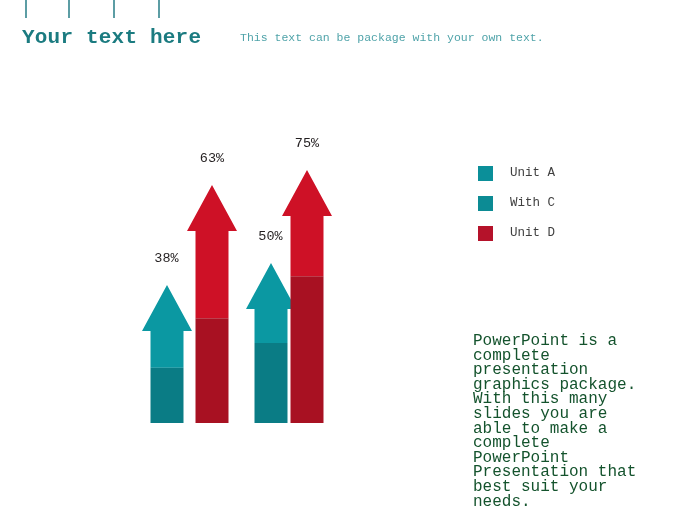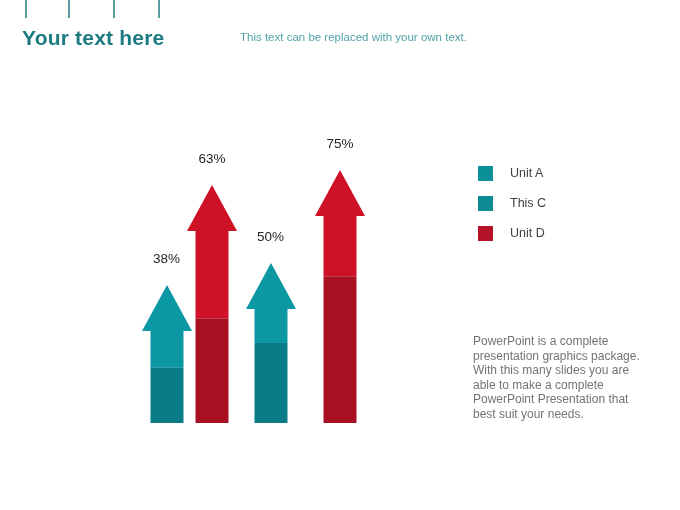--- a/index.html
+++ b/index.html
@@ -15,20 +15,21 @@
     overflow: hidden;
     position: relative;
   }
 
   .slide {
     position: absolute;
     inset: 0;
     width: 680px;
     height: 440px;
     background: #ffffff;
+    font-family: Liberation Mono, monospace;
   }
 
   
   .tick-row {
     position: absolute;
     top: 0;
     left: 0;
     width: 260px;
     height: 20px;
   }
@@ -116,39 +117,39 @@
     color: #404040;
     white-space: nowrap;
   }
 
   
   .body-copy {
     position: absolute;
     left: 473px;
     top: 334px;
     width: 180px;
-    font-size: 12px;
+    font-size: 16px;
     line-height: 14.6px;
-    color: #737373;
+    color: #14532d;
   }
 </style>
 </head>
 <body>
 
 <div class="slide">
 
   <div class="tick-row">
     <div class="tick t0"></div>
     <div class="tick t1"></div>
     <div class="tick t2"></div>
     <div class="tick t3"></div>
   </div>
 
   <div class="slide-title">Your text here</div>
-  <div class="slide-subtitle">This text can be replaced with your own text.</div>
+  <div class="slide-subtitle">This text can be package with your own text.</div>
 
   <div class="chart" id="chart-root">
       <div class="arrow-group" style="left: 141.5px; width: 50px; bottom: 47px; height: 172px;">
         <div class="pct-label" style="top: 0px; text-align: center;">38%</div>
         <svg class="arrow-svg" width="50" height="138" viewBox="0 0 50 138">
           <defs>
             <clipPath id="clip-arrow-0">
               <path d="M 25 0 L 50 46 L 41.5 46 L 41.5 138 L 8.5 138 L 8.5 46 L 0 46 Z"></path>
             </clipPath>
           </defs>
@@ -179,21 +180,21 @@
             <clipPath id="clip-arrow-2">
               <path d="M 25 0 L 50 46 L 41.5 46 L 41.5 160 L 8.5 160 L 8.5 46 L 0 46 Z"></path>
             </clipPath>
           </defs>
           <g clip-path="url(#clip-arrow-2)">
             <rect x="0" y="0" width="50" height="80" fill="#0b98a2"></rect>
             <rect x="0" y="80" width="50" height="80" fill="#0a7c85"></rect>
           </g>
         </svg>
       </div>
-      <div class="arrow-group" style="left: 315px; width: 50px; bottom: 47px; height: 287px;">
+      <div class="arrow-group" style="left: 282px; width: 50px; bottom: 47px; height: 287px;">
         <div class="pct-label" style="top: 0px;">75%</div>
         <svg class="arrow-svg" width="50" height="253" viewBox="0 0 50 253">
           <defs>
             <clipPath id="clip-arrow-3">
               <path d="M 25 0 L 50 46 L 41.5 46 L 41.5 253 L 8.5 253 L 8.5 46 L 0 46 Z"></path>
             </clipPath>
           </defs>
           <g clip-path="url(#clip-arrow-3)">
             <rect x="0" y="0" width="50" height="106.25999999999999" fill="#ce1126"></rect>
             <rect x="0" y="106.25999999999999" width="50" height="146.74" fill="#a81122"></rect>
@@ -202,21 +203,21 @@
       </div>
     </div>
 
   <div class="legend" id="legend-root">
       <div class="legend-item">
         <span class="legend-swatch" style="background: rgb(11, 143, 153);"></span>
         <span class="legend-label">Unit A</span>
       </div>
       <div class="legend-item">
         <span class="legend-swatch" style="background: rgb(12, 139, 148);"></span>
-        <span class="legend-label">This C</span>
+        <span class="legend-label">With C</span>
       </div>
       <div class="legend-item">
         <span class="legend-swatch" style="background: rgb(181, 18, 42);"></span>
         <span class="legend-label">Unit D</span>
       </div>
     </div>
 
   <div class="body-copy">PowerPoint is a complete presentation graphics package. With this many slides you are able to make a complete PowerPoint Presentation that best suit your needs.</div>
 
 </div>

